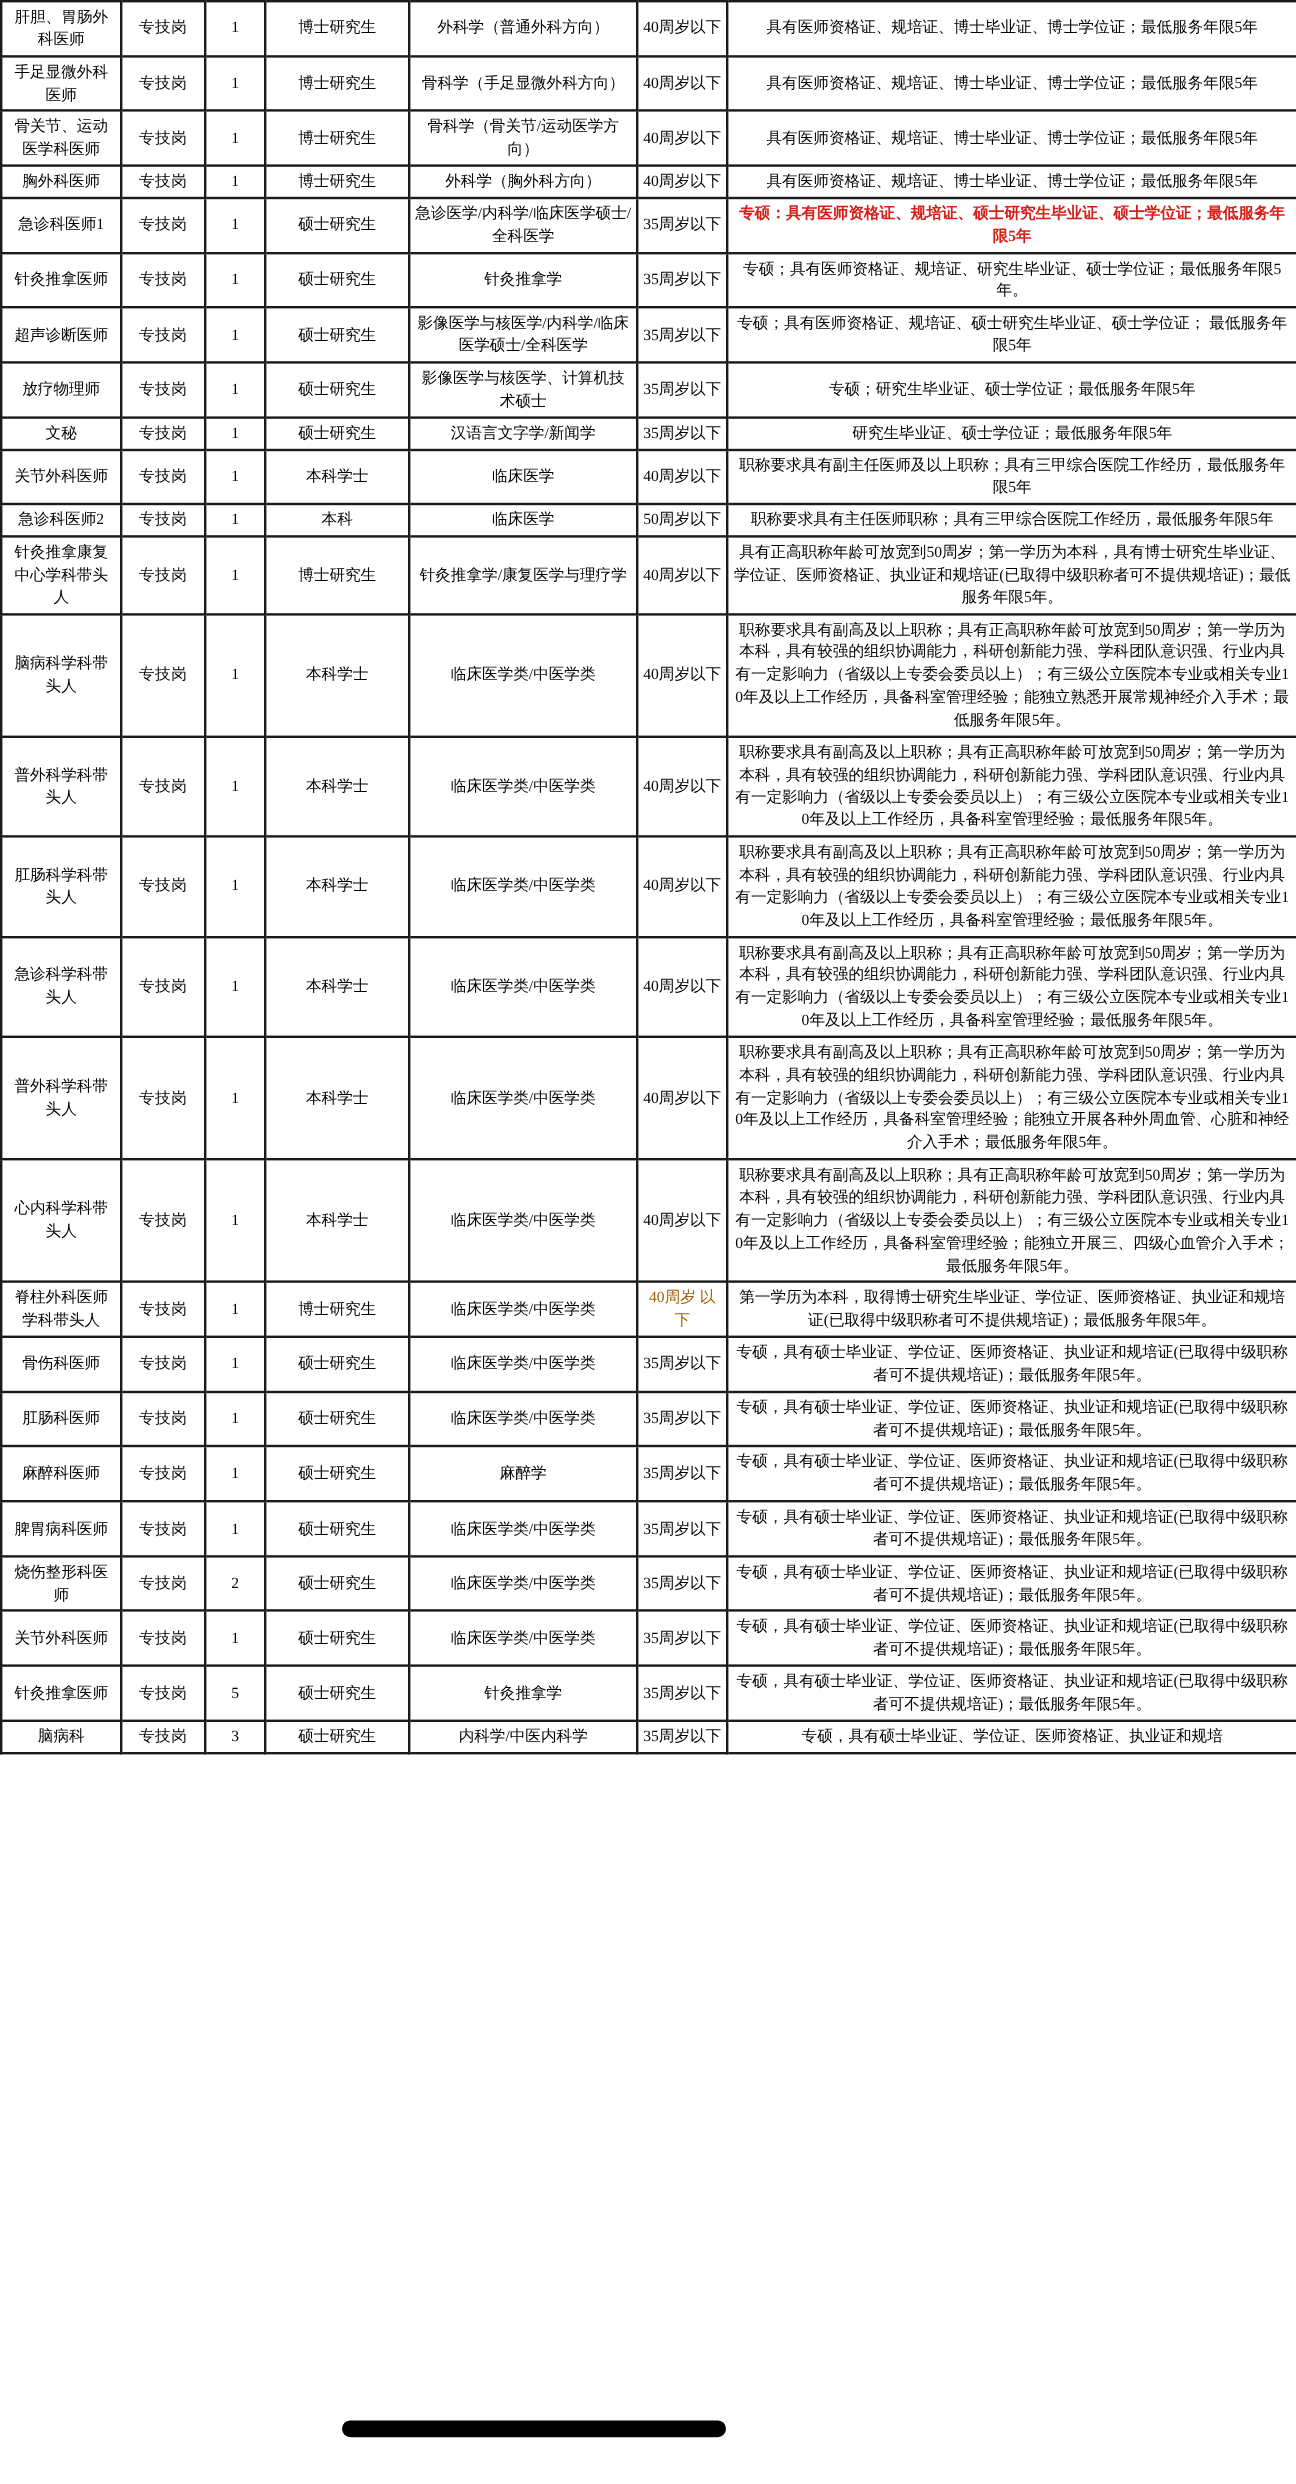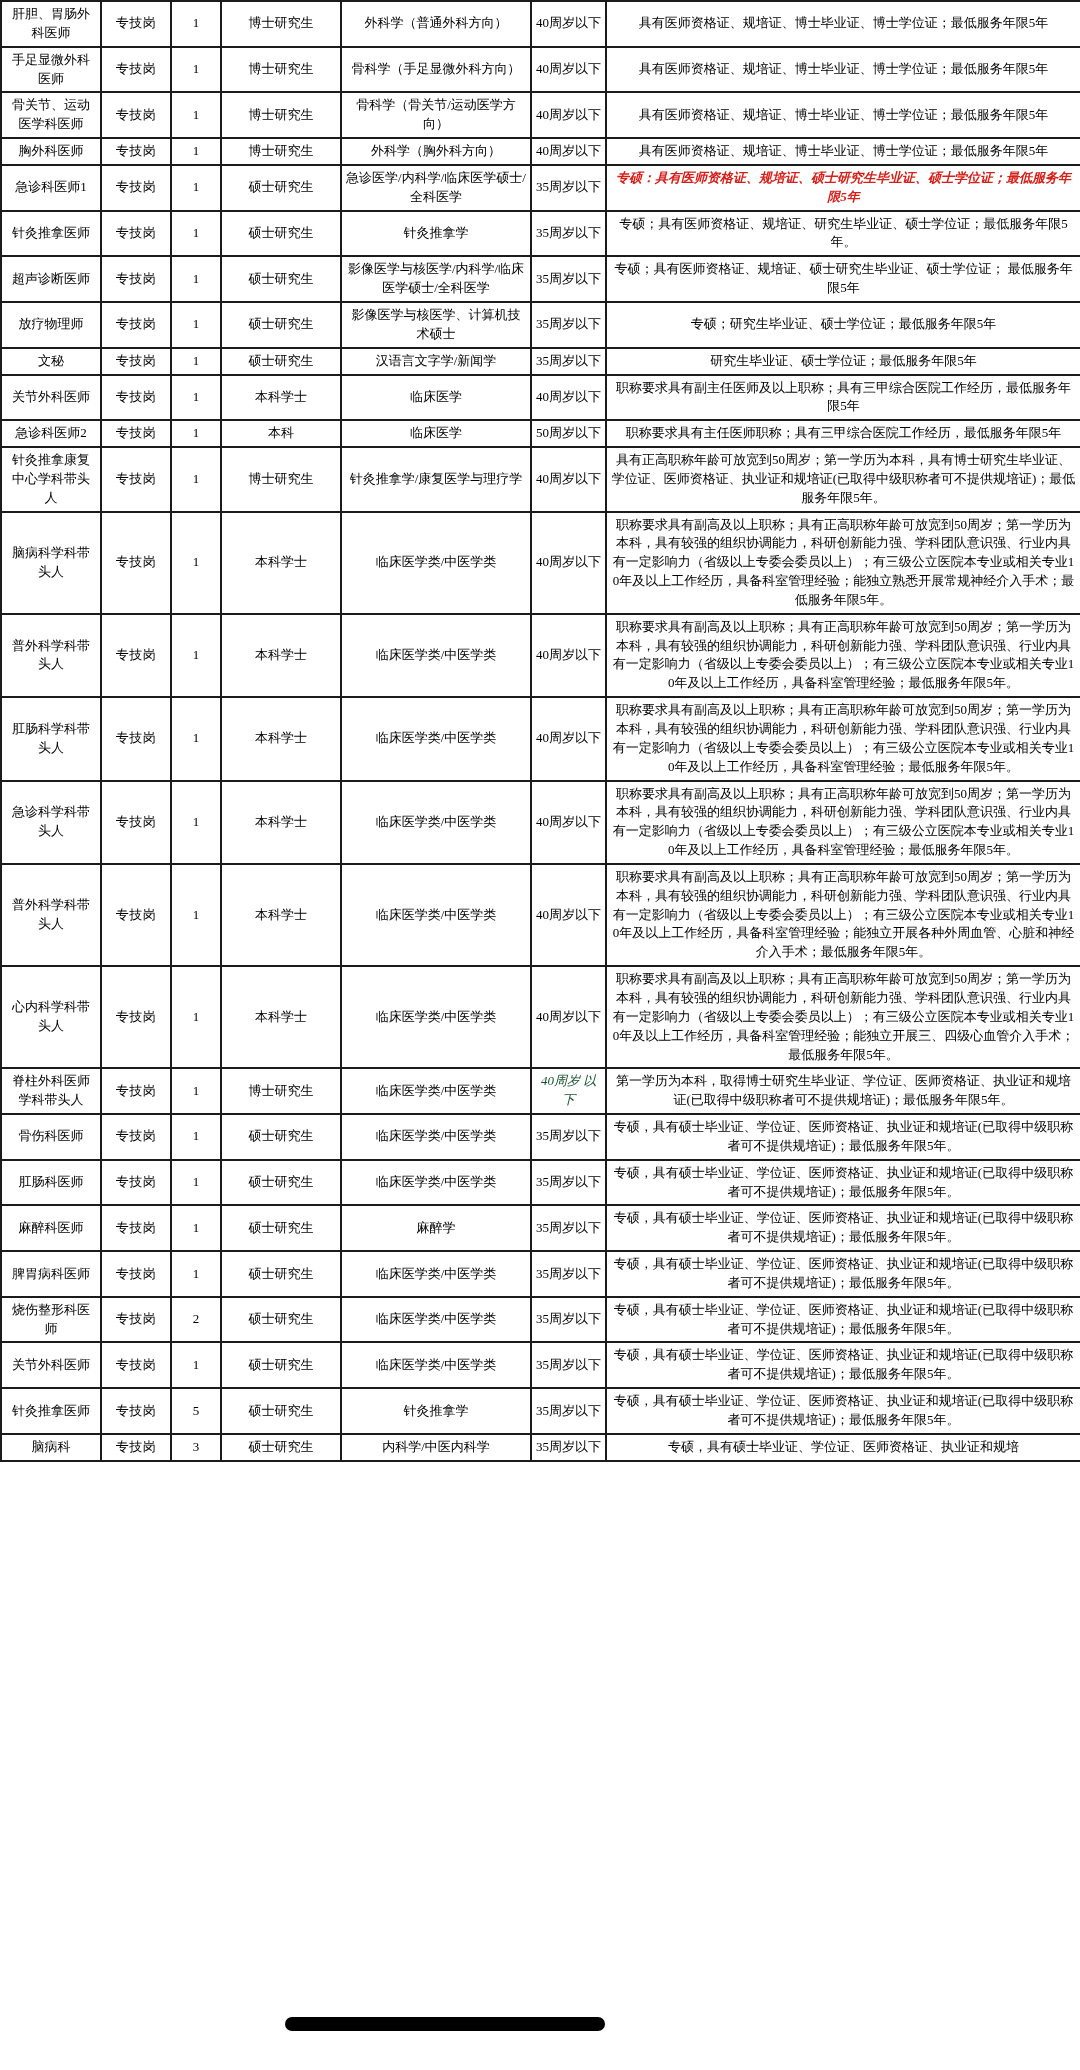--- a/index.html
+++ b/index.html
@@ -32,22 +32,22 @@
     word-break:break-all;
   }
   td.post{font-size:13.5px;}
   td.type{font-size:13.5px;letter-spacing:.5px;}
   td.count{font-size:13px;font-family:"Liberation Serif",serif;}
   td.degree{font-size:13.5px;margin-left:40px;}
   td.major{font-size:12.5px;}
   td.age{font-size:12.5px;}
   td.req{font-size:12.5px;padding:4px 6px;}
   td.req.long{line-height:1.52;text-align:center;}
-  td.red{color:#d71f18;font-weight:bold;font-style:italic;}
-  td.age.red{color:#14532d;font-weight:normal;}
+  td.red{color:#d71f18;font-weight:bold;}
+  td.age.red{color:#a16207;font-weight:normal;}
   .redaction-bar{
     position:absolute;
     left:285px;
     top:2017px;
     width:320px;
     height:14px;
     background:#000000;
     border-radius:7px;
   }
   .clipwrap{position:relative;width:1080px;height:2034px;overflow:hidden;}

